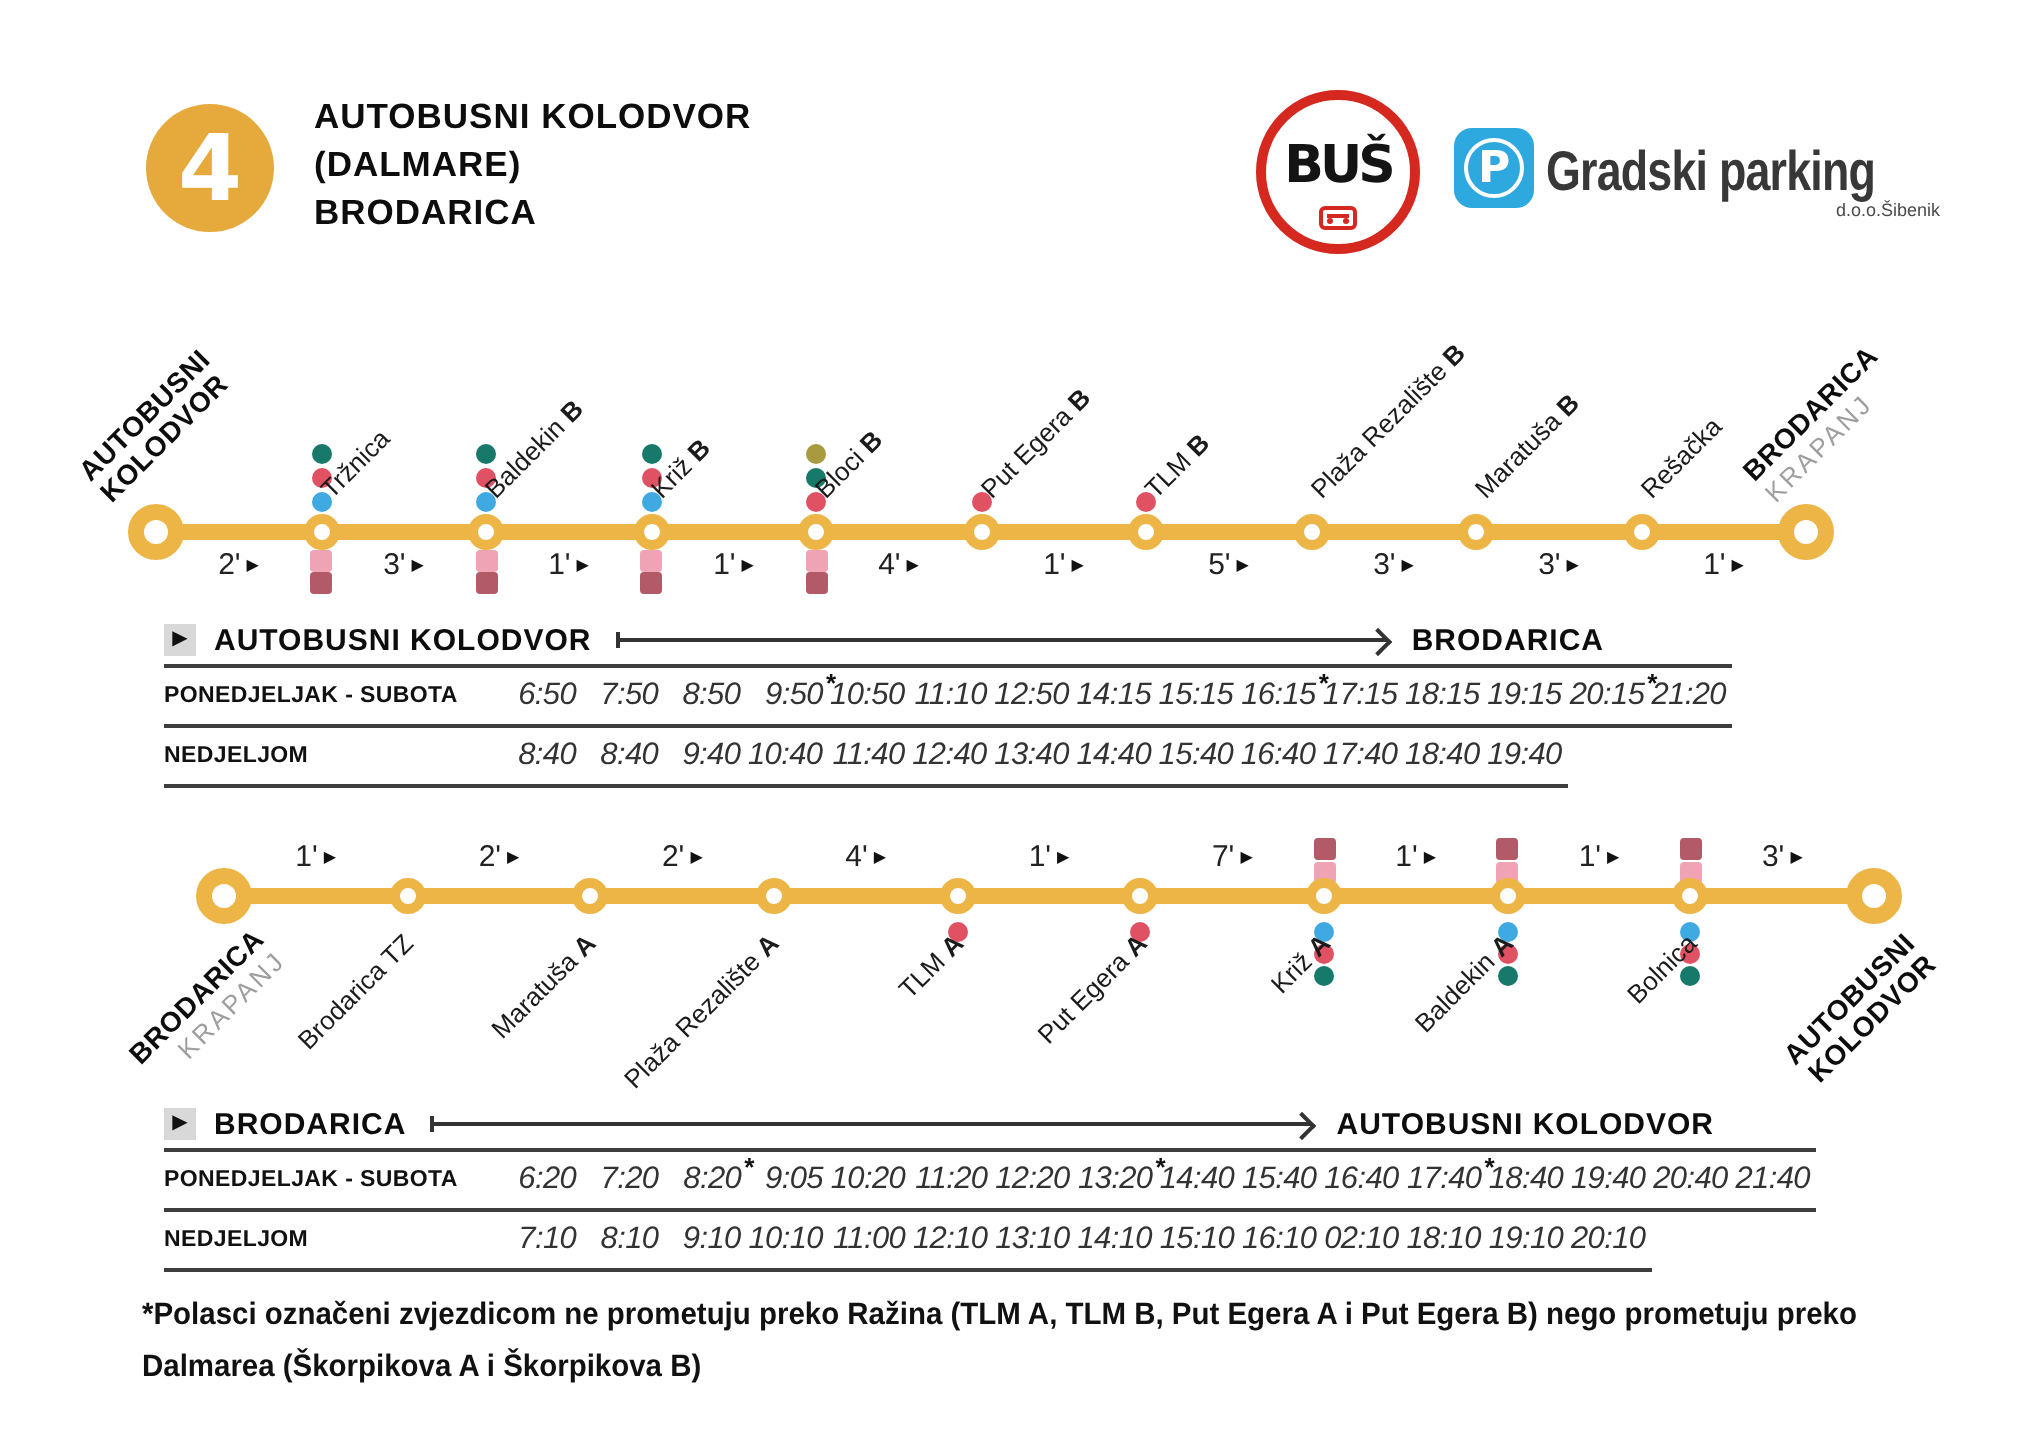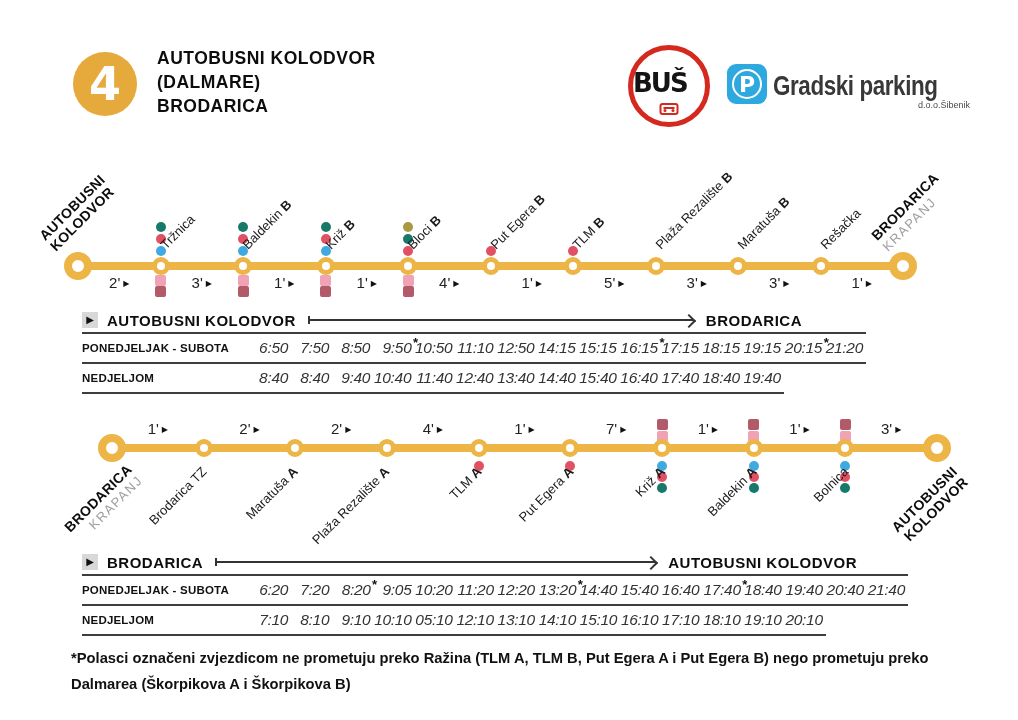--- a/index.html
+++ b/index.html
@@ -8,21 +8,21 @@
 
   
   .badge{position:absolute;left:73px;top:52px;width:64px;height:64px;border-radius:50%;
          background:#E5A93C;color:#fff;display:flex;align-items:center;justify-content:center;
          font-family:"DejaVu Sans",sans-serif;font-weight:bold;font-size:46px;}
   .title{position:absolute;left:157px;top:46px;font-weight:bold;font-size:17.5px;
          line-height:24px;letter-spacing:.5px;color:#0d0d0d;}
 
   .bus-logo{position:absolute;left:628px;top:45px;width:82px;height:82px;border:5px solid #D5281F;
             border-radius:50%;box-sizing:border-box;}
-  .bus-word{position:absolute;left:0;right:0;top:18px;font-family:"DejaVu Sans",sans-serif;
+  .bus-word{position:absolute;left:0;right:0;top:18px;text-align:center;font-family:"DejaVu Sans",sans-serif;
             font-weight:bold;font-size:26px;letter-spacing:-2px;color:#141414;}
   .bus-icon{position:absolute;left:50%;bottom:7px;transform:translateX(-50%);width:19px;height:12px;
             border:2px solid #D5281F;border-radius:3px;box-sizing:border-box;}
   .bus-icon::before{content:'';position:absolute;left:2px;right:2px;top:2px;height:2px;background:#D5281F;}
   .bus-icon::after{content:'';position:absolute;bottom:1px;left:2px;width:3px;height:3px;border-radius:50%;
             background:#D5281F;box-shadow:8px 0 0 #D5281F;}
 
   .plogo{position:absolute;left:727px;top:64px;width:40px;height:40px;border-radius:9px;background:#2EA9E0;}
   .plogo-ring{position:absolute;inset:5px;border:2px solid #fff;border-radius:50%;}
   .plogo-p{position:absolute;inset:0;display:flex;align-items:center;justify-content:center;
@@ -292,27 +292,27 @@
           <div class="tt-time">21:40</div>
         </div>
       </div>
       <div class="tt-row" style="height: 28px;">
         <div class="tt-lab" style="width: 168px;">NEDJELJOM</div>
         <div class="tt-times" style="grid-template-columns: repeat(16, 1fr);">
           <div class="tt-time">7:10</div>
           <div class="tt-time">8:10</div>
           <div class="tt-time">9:10</div>
           <div class="tt-time">10:10</div>
-          <div class="tt-time">05:10</div>
+          <div class="tt-time">11:00</div>
           <div class="tt-time">12:10</div>
           <div class="tt-time">13:10</div>
           <div class="tt-time">14:10</div>
           <div class="tt-time">15:10</div>
           <div class="tt-time">16:10</div>
-          <div class="tt-time">17:10</div>
+          <div class="tt-time">02:10</div>
           <div class="tt-time">18:10</div>
           <div class="tt-time">19:10</div>
           <div class="tt-time">20:10</div>
         </div>
       </div>
       <div class="tt-bottom" style="width: 744px;"></div>
     </div>
 
   <div class="footnote">
     <div>*Polasci označeni zvjezdicom ne prometuju preko Ražina (TLM A, TLM B, Put Egera A i Put Egera B) nego prometuju preko</div>

